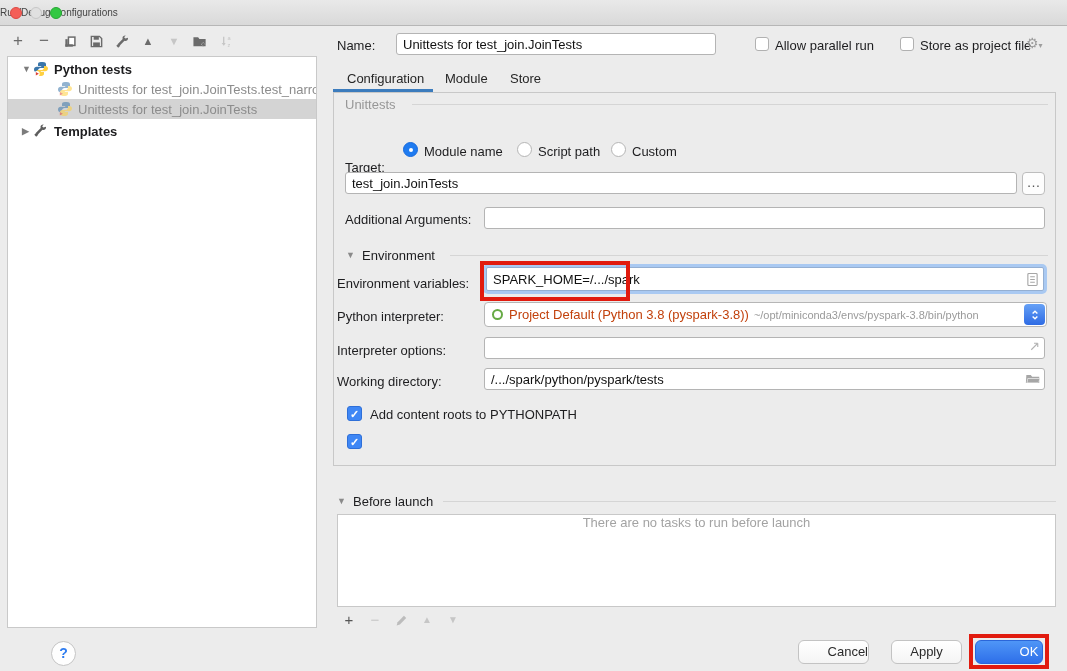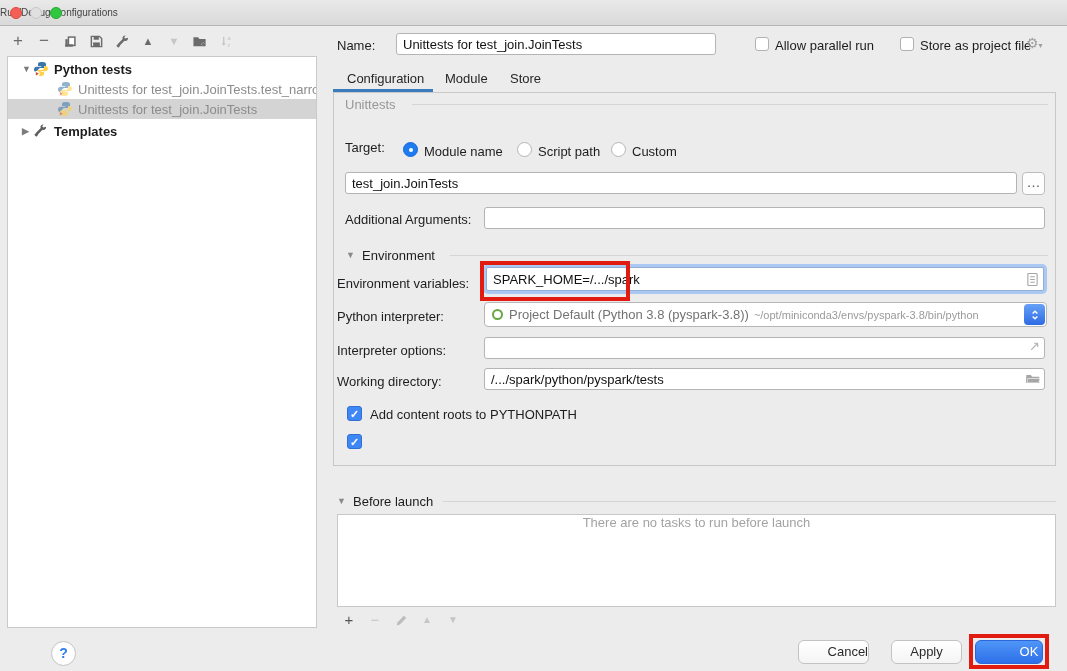--- a/index.html
+++ b/index.html
@@ -56,21 +56,21 @@
   
   .tab { position:absolute; top:71px; color:#262626; cursor:default; }
   .tab-underline { position:absolute; left:333px; top:89px; width:100px; height:3px; background:#3c7cbd; }
 
   .configbox { position:absolute; left:333px; top:92px; width:723px; height:374px; border:1px solid #c8c8c8; }
 
   
   .combo { position:absolute; left:484px; top:302px; width:563px; height:25px; background:#fff;
     border:1px solid #b6b6b6; border-radius:4px; display:flex; align-items:center; padding-left:7px; overflow:hidden; }
   .greenring { width:11px; height:11px; border:2px solid #67aa45; border-radius:50%; background:#fff; flex:none; margin-right:6px; }
-  .combo .main { color:#737373; white-space:nowrap; }
+  .combo .main { color:#c2410c; white-space:nowrap; }
   .combo .path { color:#9a9a9a; font-size:11px; margin-left:5px; white-space:nowrap; overflow:hidden; }
   .spinner { position:absolute; left:1024px; top:304px; width:21px; height:21px; border-radius:4px;
     background:linear-gradient(#66a1f6,#2e6be4); display:flex; align-items:center; justify-content:center; }
 
   
   .focusring { position:absolute; left:483px; top:264px; width:564px; height:30px;
     background:#a9c9f2; border-radius:5px; padding:3px; }
   .focusring input { width:100%; height:100%; border:1px solid #94afd2; border-radius:2px;
     font-family:"Liberation Sans",sans-serif; font-size:13px; padding:0 6px; color:#111; }
 
@@ -209,21 +209,21 @@
   <span class="tab" style="left:347px;">Configuration</span>
   <span class="tab" style="left:445px;">Module</span>
   <span class="tab" style="left:510px;">Store</span>
   <div class="tab-underline"></div>
 
   <div class="configbox"></div>
 
   <span class="grouplabel" style="left:345px; top:97px;">Unittests</span>
   <div class="hline" style="left:412px; top:104px; width:636px;"></div>
 
-  <span class="lbl" style="left:345px; top:140px;">Target:</span>
+  <span class="lbl" style="left:345px; top:160px;">Target:</span>
   <span class="radio sel" style="left:403px; top:142px;"></span>
   <span class="lbl" style="left:424px; top:144px;">Module name</span>
   <span class="radio" style="left:517px; top:142px;"></span>
   <span class="lbl" style="left:538px; top:144px;">Script path</span>
   <span class="radio" style="left:611px; top:142px;"></span>
   <span class="lbl" style="left:632px; top:144px;">Custom</span>
 
   <input class="field" style="left: 345px; top: 172px; width: 672px;" value="test_join.JoinTests">
   <span class="browse">…</span>
 

